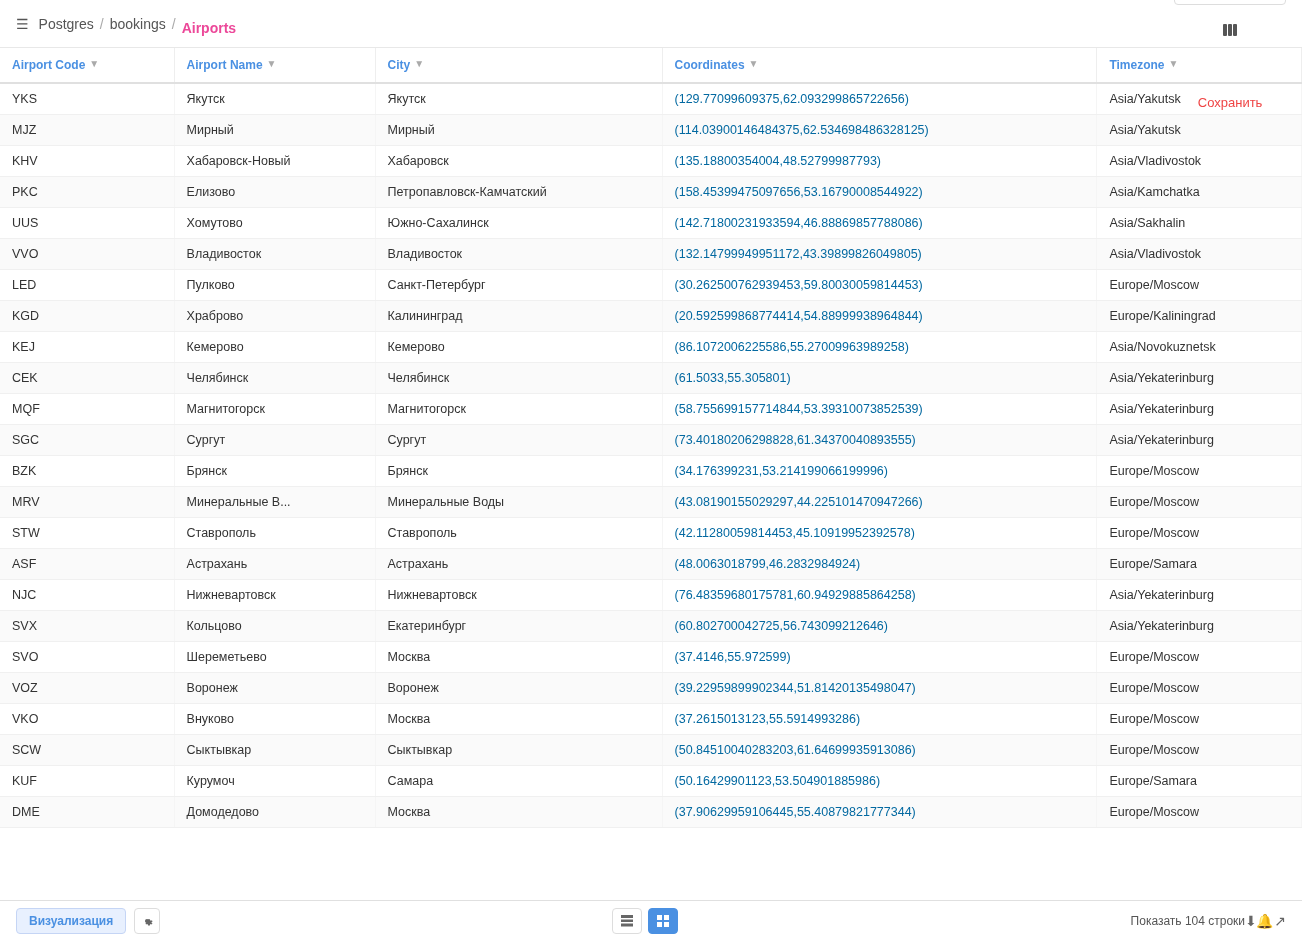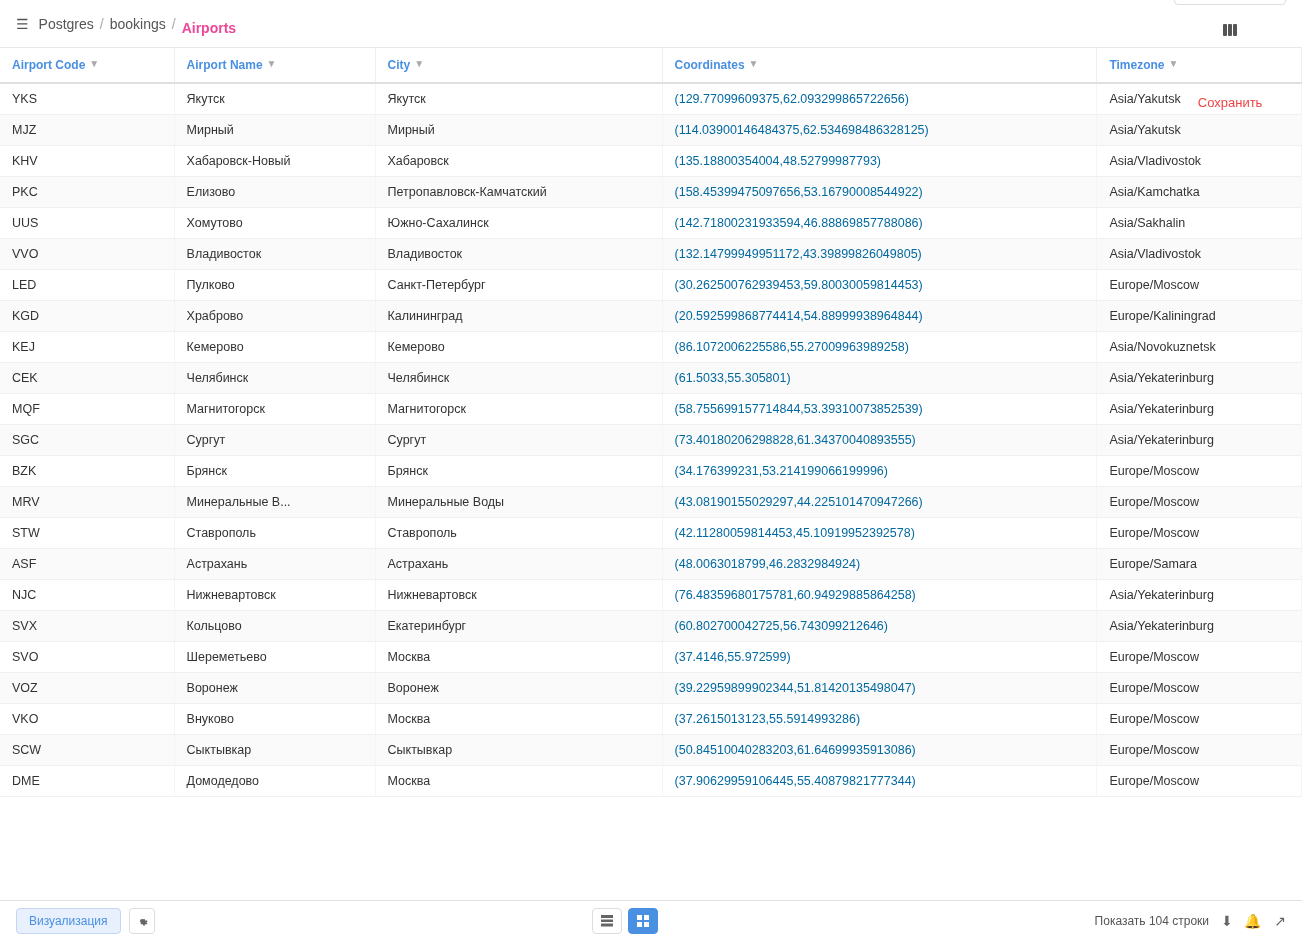--- a/index.html
+++ b/index.html
@@ -136,21 +136,21 @@
       gap: 8px;
     }
     .btn-viz {
       padding: 5px 12px;
       background: #e8f0fe;
       border: 1px solid #c5d5f5;
       border-radius: 4px;
       color: #4a90e2;
       font-size: 12px;
       cursor: pointer;
-      font-weight: 400;
+      font-weight: 700;
     }
     .settings-icon-btn {
       width: 26px;
       height: 26px;
       border: 1px solid #ddd;
       border-radius: 4px;
       background: #fff;
       cursor: pointer;
       display: flex;
       align-items: center;
@@ -177,21 +177,21 @@
       font-size: 14px;
     }
     .view-btn.active {
       background: #4a90e2;
       color: #fff;
       border-color: #4a90e2;
     }
     .bottom-right {
       display: flex;
       align-items: center;
-      gap: 12px;
+      gap: 0;
       color: #555;
       font-size: 12px;
     }
     .bottom-right .row-icon {
       font-size: 14px;
       cursor: pointer;
       color: #666;
     }
   </style>
 </head>
@@ -411,20 +411,27 @@
           <td>Europe/Moscow</td>
         </tr>
         <tr>
           <td>SCW</td>
           <td>Сыктывкар</td>
           <td>Сыктывкар</td>
           <td class="coord">(50.84510040283203,61.64699935913086)</td>
           <td>Europe/Moscow</td>
         </tr>
         <tr>
+          <td>KUF</td>
+          <td>Курумоч</td>
+          <td>Самара</td>
+          <td class="coord">(50.16429901123,53.504901885986)</td>
+          <td>Europe/Samara</td>
+        </tr>
+        <tr>
           <td>DME</td>
           <td>Домодедово</td>
           <td>Москва</td>
           <td class="coord">(37.90629959106445,55.40879821777344)</td>
           <td>Europe/Moscow</td>
         </tr>
       </tbody>
   </table>
 </div>
 

